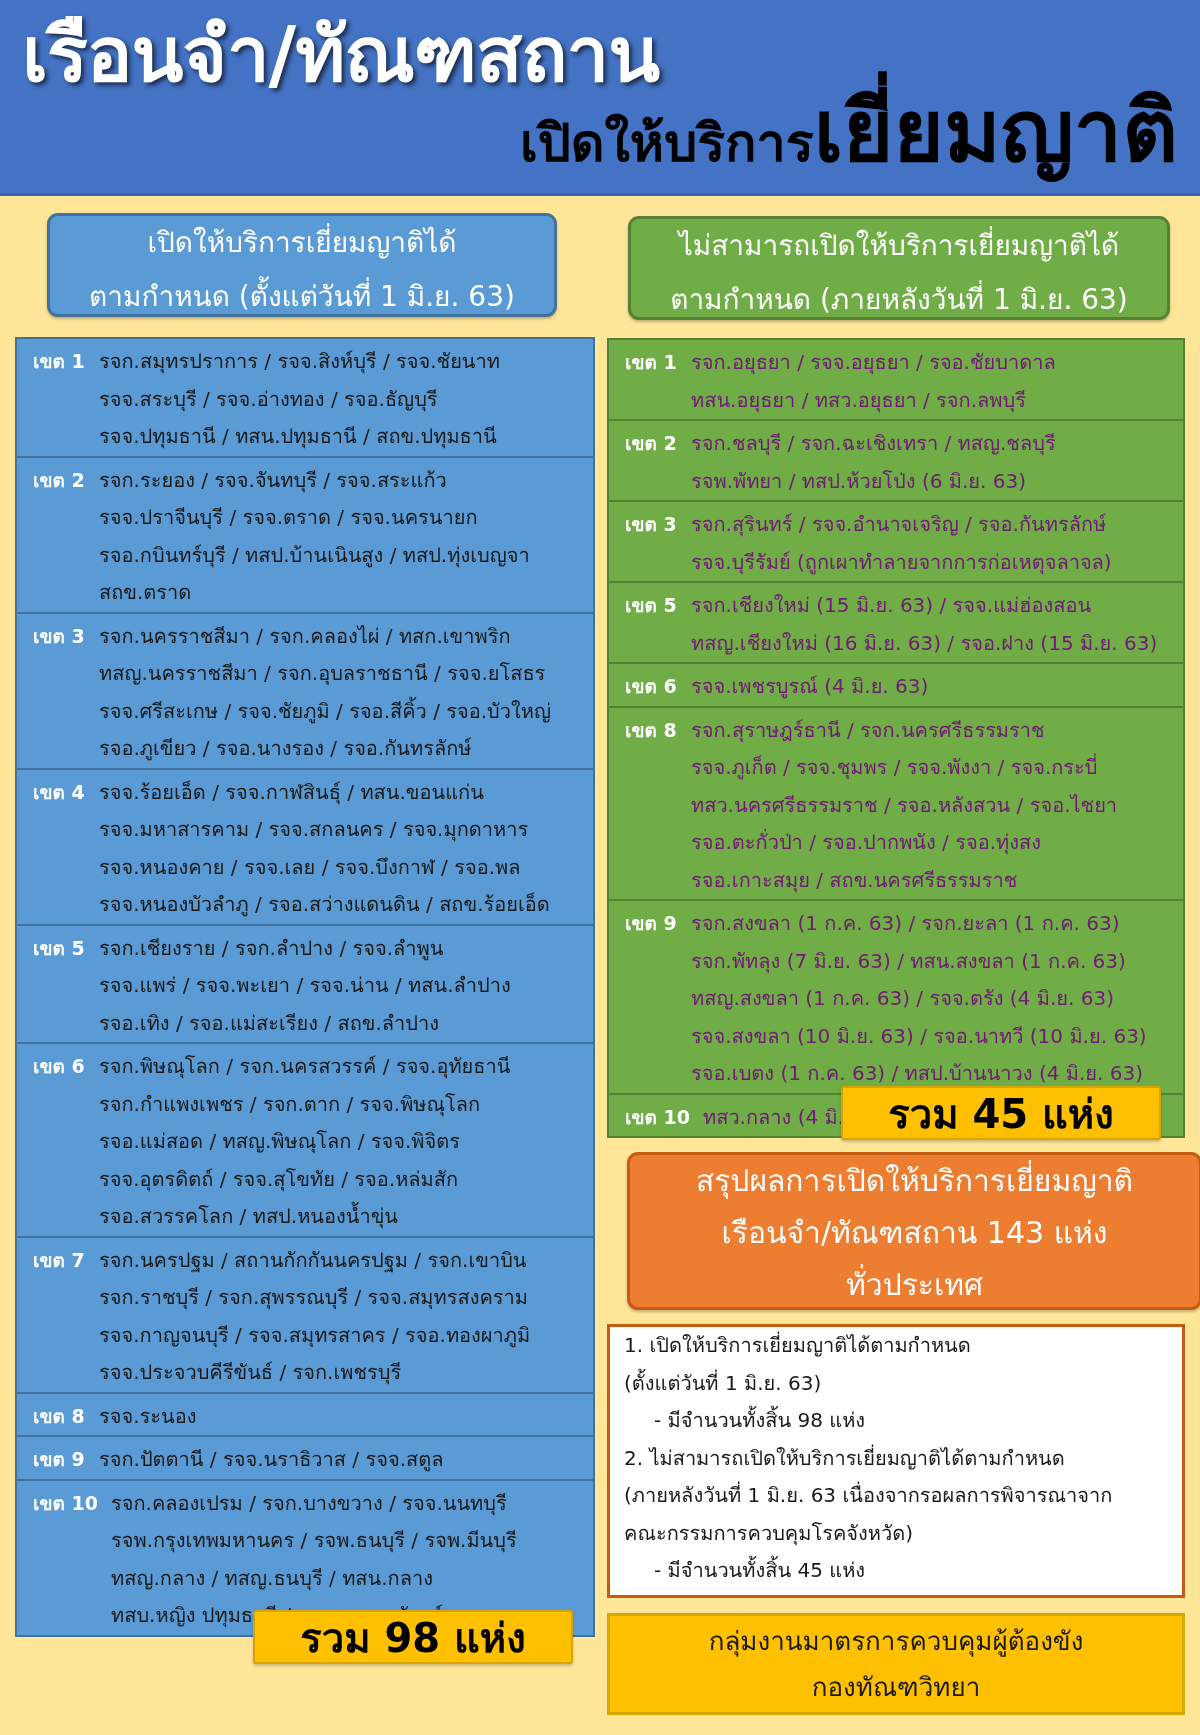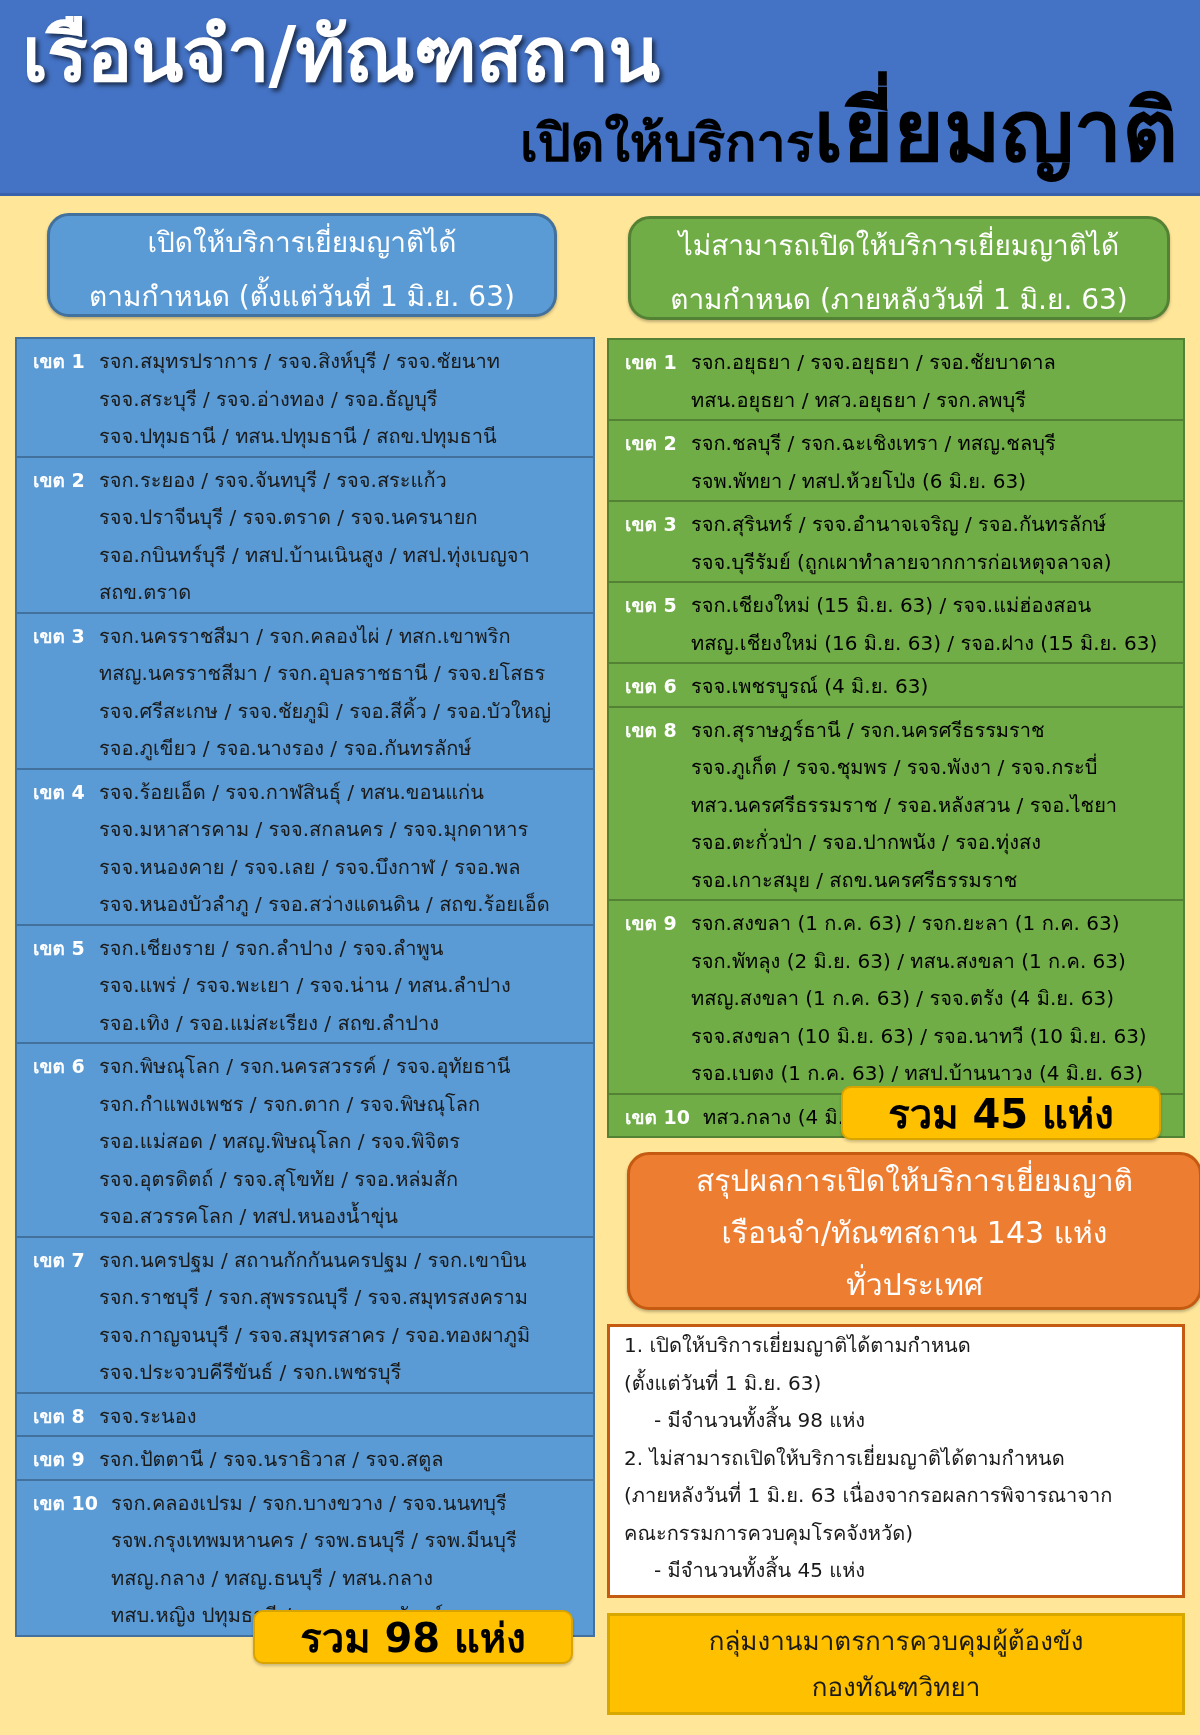--- a/index.html
+++ b/index.html
@@ -25,21 +25,21 @@
     position: absolute; right: 22px; top: 88px;
     color: #000; font-weight: bold; line-height: 100px;
     white-space: nowrap;
     font-family: Liberation Mono, monospace;
   }
   .title-line2 .small { font-size: 52px; }
   .title-line2 .big { font-size: 86px; }
 
   .pill {
     position: absolute;
-    border-radius: 22px;
+    border-radius: 11px;
     color: #fff;
     text-align: center;
     font-size: 28px;
     line-height: 54px;
     box-shadow: 0 2px 3px rgba(0,0,0,0.25);
   }
   .pill-blue { left: 47px; top: 213px; width: 510px; height: 104px; background: #5B9BD5; border: 3px solid #41719C; }
   .pill-green { left: 628px; top: 216px; width: 542px; height: 104px; background: #70AD47; border: 3px solid #548235; }
   .pill-orange { left: 627px; top: 1152px; width: 575px; height: 158px; background: #ED7D31; border: 3px solid #C55A11; font-size: 30px; line-height: 52px; padding-top: 0; }
 
@@ -61,27 +61,27 @@
   .zone-label {
     color: #fff; font-weight: bold; font-size: 19px; line-height: 37.5px;
     white-space: nowrap; flex: 0 0 auto; width: 66px;
   }
   .zone-label.wide { width: 78px; }
   .zone-lines { flex: 1; }
   .zone-line {
     color: #1a1a1a; font-size: 20px; line-height: 37.5px;
     white-space: nowrap;
   }
-  .zone-table.green .zone-line { color: #000000; }
+  .zone-table.green .zone-line { color: #701a75; }
 
   .total-badge {
     position: absolute;
     background: #FFC000;
     border: 2px solid #D9A300;
-    border-radius: 10px;
+    border-radius: 3px;
     color: #000;
     font-weight: bold;
     font-size: 40px;
     text-align: center;
     line-height: 52px;
     box-shadow: 0 2px 3px rgba(0,0,0,0.2);
   }
   .total-left { left: 253px; top: 1610px; width: 320px; height: 54px; }
   .total-right { left: 841px; top: 1086px; width: 320px; height: 54px; }
 
@@ -279,21 +279,21 @@
           <div class="zone-line">รจอ.ตะกั่วป่า / รจอ.ปากพนัง / รจอ.ทุ่งสง</div>
           <div class="zone-line">รจอ.เกาะสมุย / สถข.นครศรีธรรมราช</div>
         </div>
       </div>
     </div>
     <div class="zone">
       <div class="zone-row">
         <div class="zone-label">เขต 9</div>
         <div class="zone-lines">
           <div class="zone-line">รจก.สงขลา (1 ก.ค. 63) / รจก.ยะลา (1 ก.ค. 63)</div>
-          <div class="zone-line">รจก.พัทลุง (2 มิ.ย. 63) / ทสน.สงขลา (1 ก.ค. 63)</div>
+          <div class="zone-line">รจก.พัทลุง (7 มิ.ย. 63) / ทสน.สงขลา (1 ก.ค. 63)</div>
           <div class="zone-line">ทสญ.สงขลา (1 ก.ค. 63) / รจจ.ตรัง (4 มิ.ย. 63)</div>
           <div class="zone-line">รจจ.สงขลา (10 มิ.ย. 63) / รจอ.นาทวี (10 มิ.ย. 63)</div>
           <div class="zone-line">รจอ.เบตง (1 ก.ค. 63) / ทสป.บ้านนาวง (4 มิ.ย. 63)</div>
         </div>
       </div>
     </div>
     <div class="zone">
       <div class="zone-row">
         <div class="zone-label wide">เขต 10</div>
         <div class="zone-lines">

